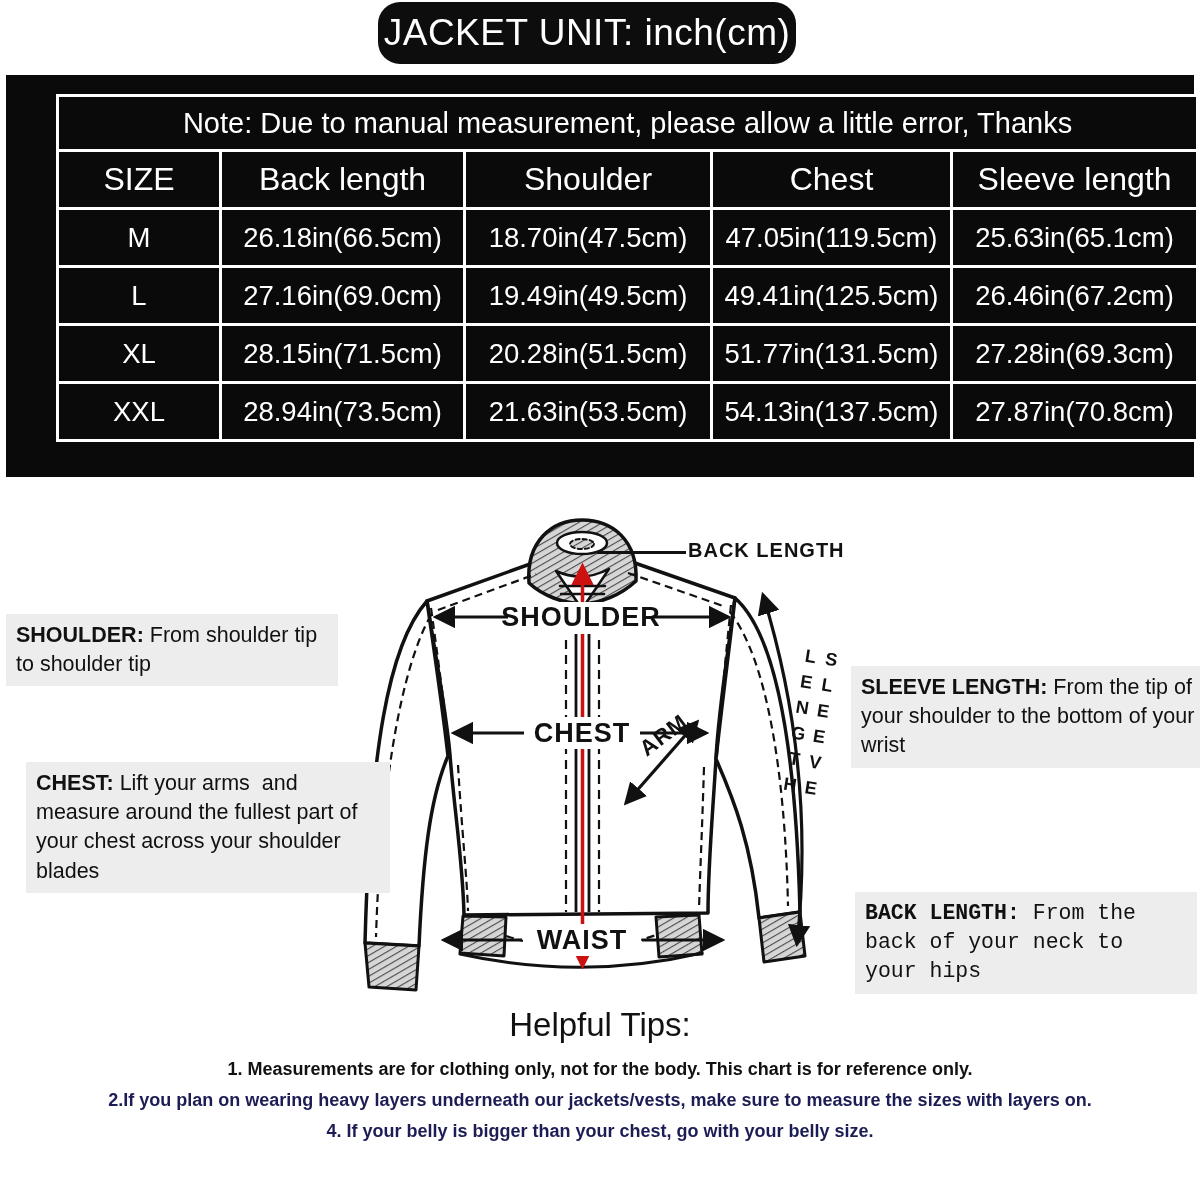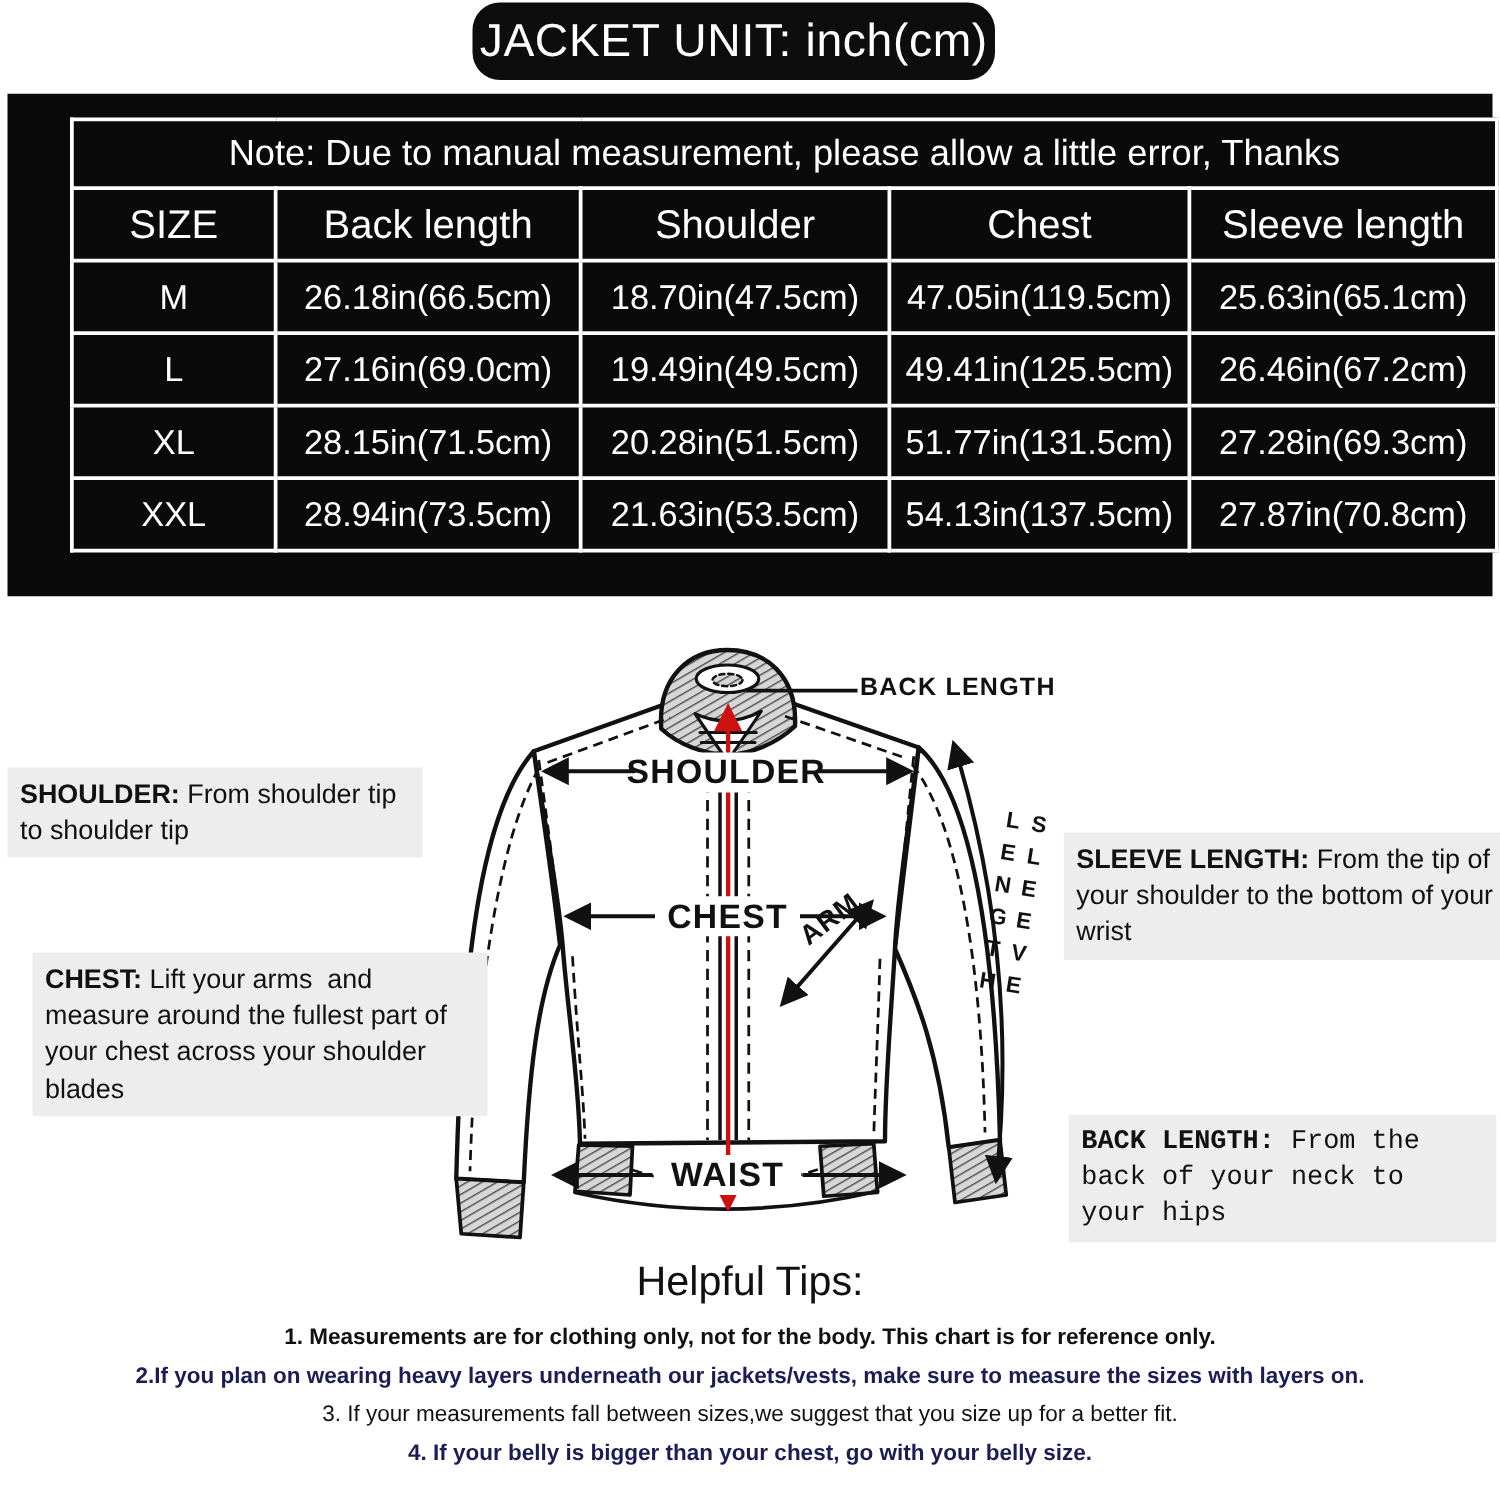--- a/index.html
+++ b/index.html
@@ -190,17 +190,16 @@
 
   <div class="ann ann-shoulders"><b>SHOULDER:</b> <span>From shoulder tip to shoulder tip</span></div>
   <div class="ann ann-chest"><b>CHEST:</b> <span>Lift your arms  and measure around the fullest part of your chest across your shoulder blades</span></div>
   <div class="ann ann-sleeve"><b>SLEEVE LENGTH:</b> <span>From the tip of your shoulder to the bottom of your wrist</span></div>
   <div class="ann ann-back"><b>BACK LENGTH:</b> <span>From the back of your neck to your hips</span></div>
 
   <div class="tips-heading">Helpful Tips:</div>
   <div class="tips-list">
       <div class="tip bold">1. Measurements are for clothing only, not for the body. This chart is for reference only.</div>
       <div class="tip navy bold">2.If you plan on wearing heavy layers underneath our jackets/vests, make sure to measure the sizes with layers on.</div>
-      <div class="tip">3. If your measurements fall between sizes,we suggest that you size up for a better fit.</div>
       <div class="tip navy bold">4. If your belly is bigger than your chest, go with your belly size.</div>
     </div>
 
 </div>
 
 </body></html>

